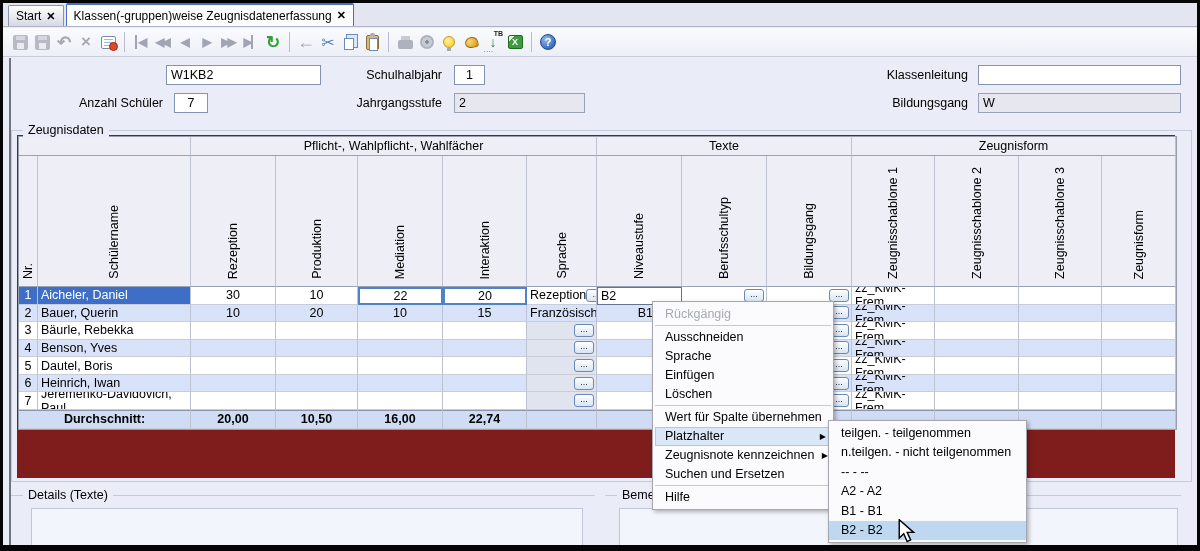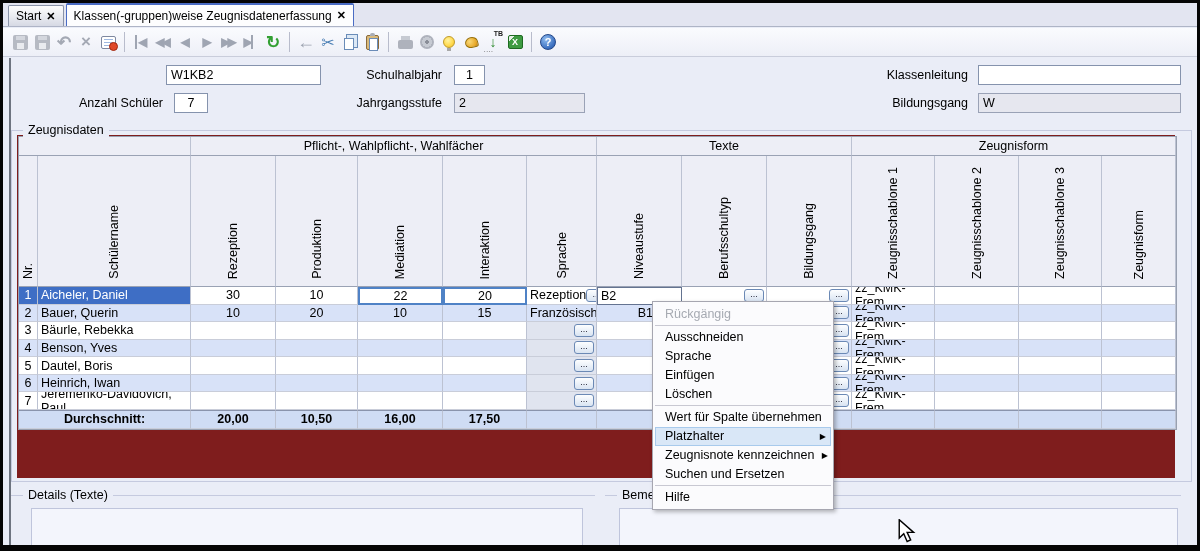--- a/index.html
+++ b/index.html
@@ -409,21 +409,21 @@
           <span class="dots">...</span>
         </div>
         <div class="dcell left" style="grid-area: 9 / 11 / auto / span 1;">zz_KMK-Frem...</div>
         <div class="dcell" style="grid-area: 9 / 12 / auto / span 1;"></div>
         <div class="dcell" style="grid-area: 9 / 13 / auto / span 1;"></div>
         <div class="dcell" style="grid-area: 9 / 14 / auto / span 1;"></div>
         <div class="sumrow" style="grid-area: 10 / 1 / auto / span 2; text-align: center;">Durchschnitt:</div>
         <div class="sumrow" style="grid-area: 10 / 3 / auto / span 1;">20,00</div>
         <div class="sumrow" style="grid-area: 10 / 4 / auto / span 1;">10,50</div>
         <div class="sumrow" style="grid-area: 10 / 5 / auto / span 1;">16,00</div>
-        <div class="sumrow" style="grid-area: 10 / 6 / auto / span 1;">17,50</div>
+        <div class="sumrow" style="grid-area: 10 / 6 / auto / span 1;">22,74</div>
         <div class="sumrow" style="grid-area: 10 / 7 / auto / span 1;"></div>
         <div class="sumrow" style="grid-area: 10 / 8 / auto / span 1;"></div>
         <div class="sumrow" style="grid-area: 10 / 9 / auto / span 1;"></div>
         <div class="sumrow" style="grid-area: 10 / 10 / auto / span 1;"></div>
         <div class="sumrow" style="grid-area: 10 / 11 / auto / span 1;"></div>
         <div class="sumrow" style="grid-area: 10 / 12 / auto / span 1;"></div>
         <div class="sumrow" style="grid-area: 10 / 13 / auto / span 1;"></div>
         <div class="sumrow" style="grid-area: 10 / 14 / auto / span 1;"></div>
       </div>
   </div>
@@ -445,18 +445,26 @@
       <div class="mitem">Löschen</div>
       <div style="height: 1px; background: rgb(200, 200, 210); margin: 1.5px 2px;"></div>
       <div class="mitem">Wert für Spalte übernehmen</div>
       <div class="mitem hl">Platzhalter<span class="arr">▶</span></div>
       <div class="mitem">Zeugnisnote kennzeichnen<span class="arr">▶</span></div>
       <div class="mitem">Suchen und Ersetzen</div>
       <div style="height: 1px; background: rgb(200, 200, 210); margin: 1.5px 2px;"></div>
       <div class="mitem">Hilfe</div>
     </div>
 
+  <div class="menu" id="submenu" style="left:825px; top:417px; width:199px; height:123px; z-index:60;">
+      <div class="smitem">teilgen. - teilgenommen</div>
+      <div class="smitem">n.teilgen. - nicht teilgenommen</div>
+      <div class="smitem">-- - --</div>
+      <div class="smitem">A2 - A2</div>
+      <div class="smitem">B1 - B1</div>
+      <div class="smitem hl">B2 - B2</div>
+    </div>
 
   <svg id="cursor" style="left:895px; top:516px;" width="18" height="24" viewBox="0 0 12 17">
     <polygon points="0.5,0.5 0.5,13.5 3.7,10.4 6.1,15.9 8.6,14.8 6.1,9.5 10.7,9.5" fill="#FFFFFF" stroke="#000000" stroke-width="1"></polygon>
   </svg>
 
 </div>
 
 </body></html>

